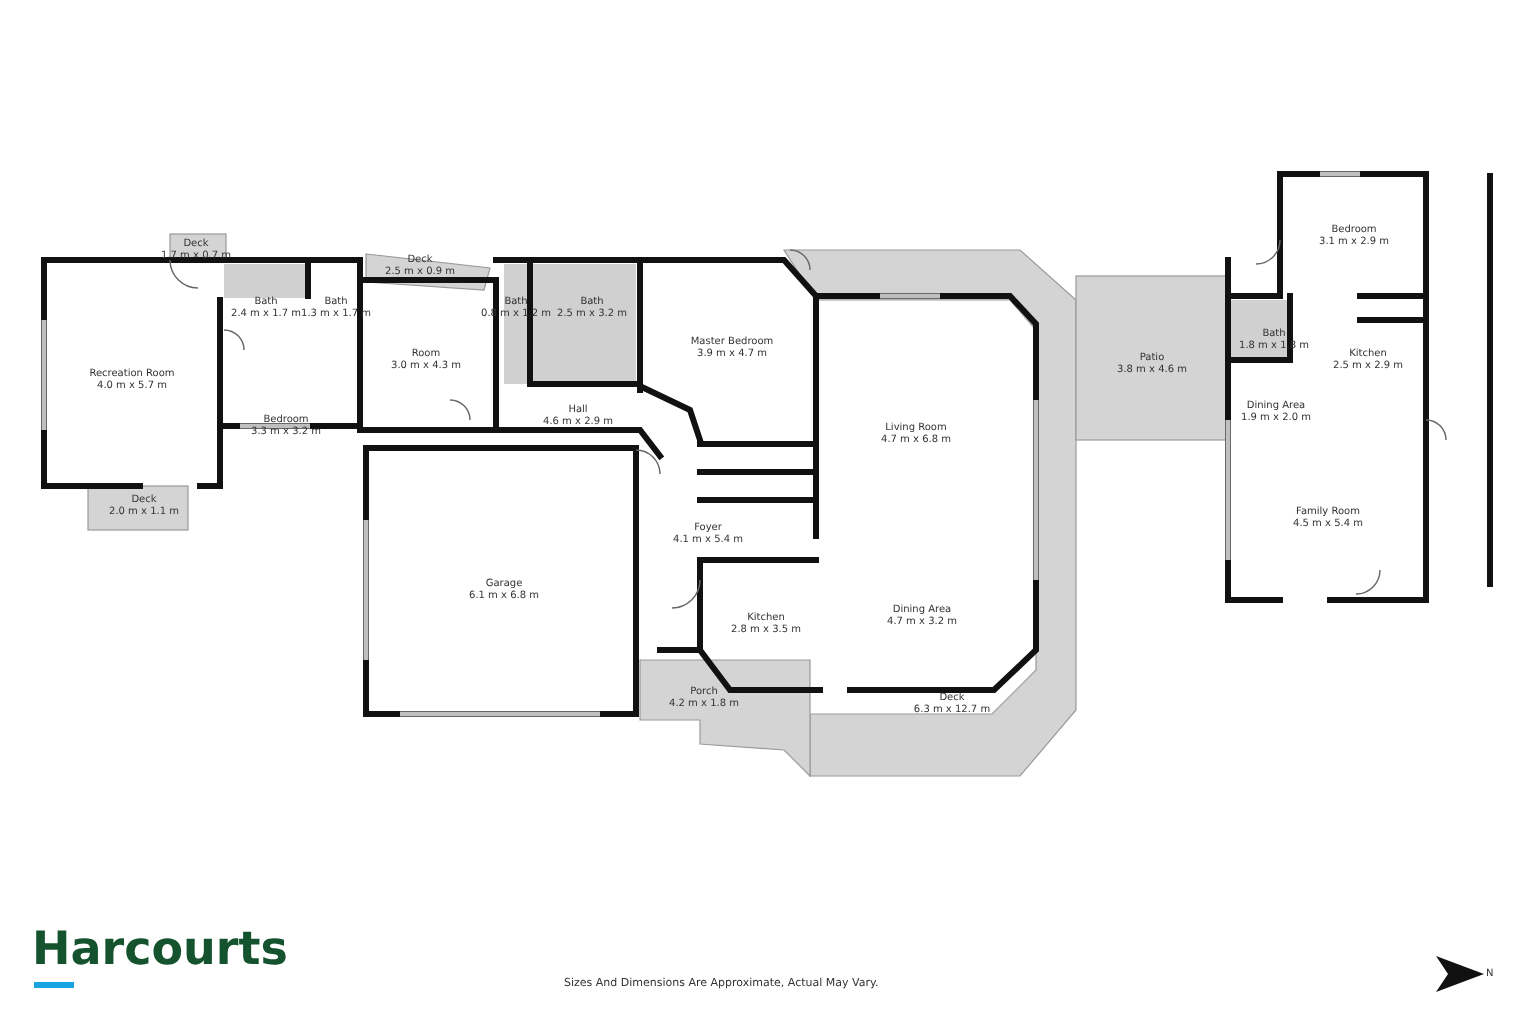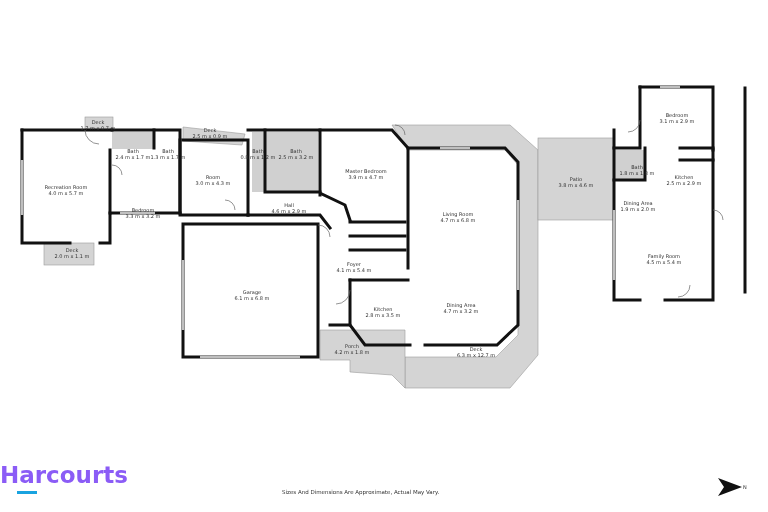--- a/index.html
+++ b/index.html
@@ -1,20 +1,20 @@
 <!DOCTYPE html>
 <html><head>
 <meta charset="utf-8">
 <style>
   html, body { margin:0; padding:0; background:#ffffff; }
   body { width:768px; height:512px; position:relative; overflow:hidden; font-family:"DejaVu Sans", sans-serif; }
   #plan { position:absolute; left:0; top:0; width:768px; height:512px; }
   .lbl { position:absolute; font-size:5px; line-height:6px; color:#333; text-align:center; white-space:nowrap; transform:translateX(-50%); }
   .lbl span { display:block; }
-  .logo { position:absolute; left:0; top:462px; font-family:"DejaVu Sans", sans-serif; font-weight:bold; font-size:23px; color:#8b5cf6; letter-spacing:0px; }
+  .logo { position:absolute; left:16px; top:462px; font-family:"DejaVu Sans", sans-serif; font-weight:bold; font-size:23px; color:#14532d; letter-spacing:0px; }
   .logo-bar { position:absolute; left:17px; top:491px; width:20px; height:3px; background:#19a3e0; }
   .disclaimer { position:absolute; left:282px; top:489px; font-size:5.5px; color:#333; }
   .north { position:absolute; left:718px; top:478px; }
   .north-n { position:absolute; left:743px; top:484px; font-size:5px; color:#333; }
 </style>
 </head>
 <body>
 
 <svg id="plan" viewBox="0 0 768 512" xmlns="http://www.w3.org/2000/svg">
 

